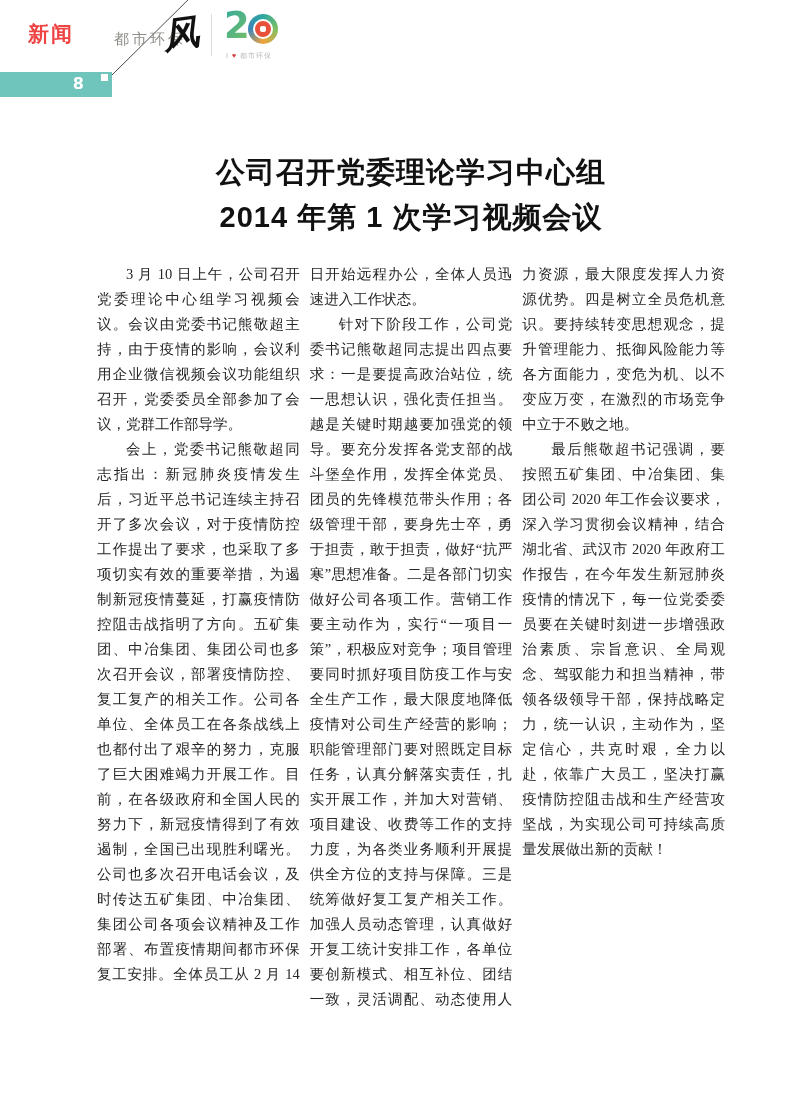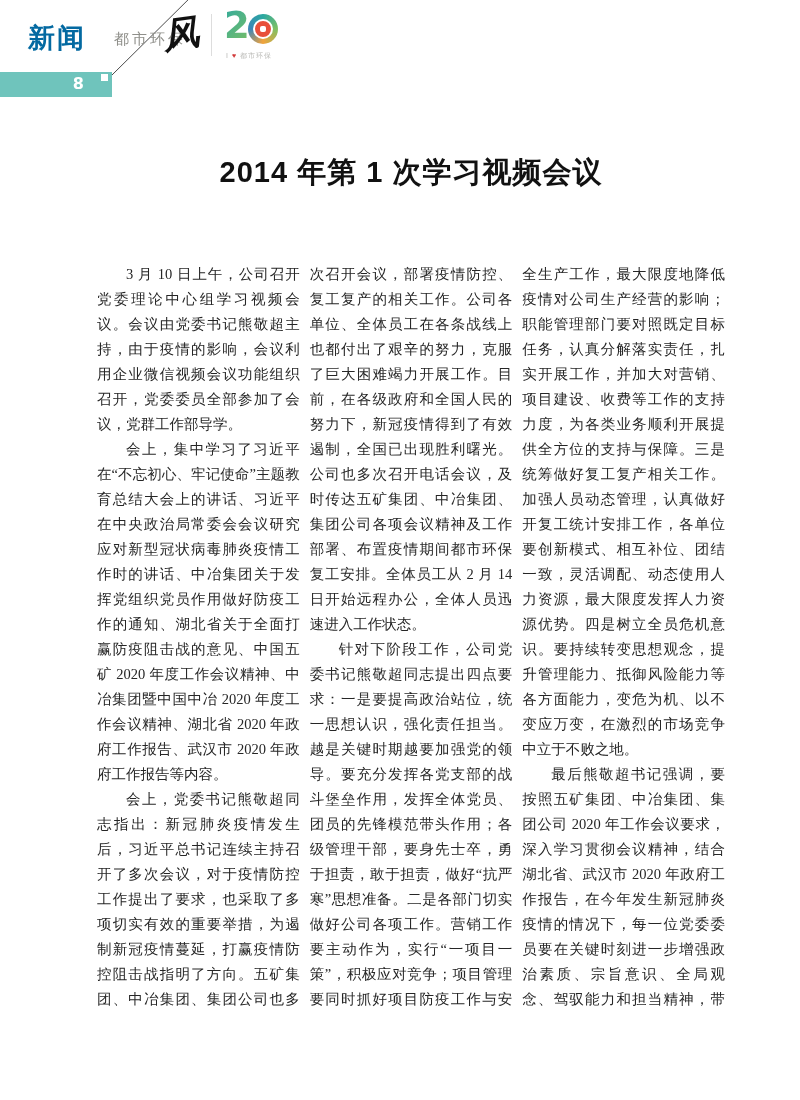--- a/index.html
+++ b/index.html
@@ -3,22 +3,22 @@
 <meta charset="utf-8">
 <style>
   html,body{margin:0;padding:0;}
   body{
     width:800px;height:1100px;position:relative;background:#ffffff;
     font-family:"Liberation Sans",sans-serif;overflow:hidden;
   }
   
   .masthead{position:absolute;left:0;top:0;width:800px;height:110px;}
   .section-label{
-    position:absolute;left:28px;top:20px;font-size:27px;font-weight:bold;
-    color:#0369a1;letter-spacing:2px;
+    position:absolute;left:28px;top:20px;font-size:21px;font-weight:bold;
+    color:#ef4444;letter-spacing:2px;
   }
   .diag-svg{position:absolute;left:0;top:0;width:400px;height:100px;overflow:visible;}
   .brand{
     position:absolute;left:114px;top:30px;font-size:15px;color:#8f8f8a;
     letter-spacing:3px;font-family:"Liberation Serif",serif;
   }
   .brand-glyph{
     position:absolute;left:163px;top:10px;font-size:36px;color:#111;
     font-family:"DejaVu Serif",serif;font-style:italic;transform:rotate(-8deg);
     font-weight:bold;
@@ -90,23 +90,23 @@
     <div class="anniv-caption"><span>I</span> <span class="heart">♥</span><span> 都市环保</span></div>
   </div>
 
   <div class="page-num-box">
     <span class="page-num">8</span>
     <span class="page-num-notch"></span>
   </div>
 </div>
 
 <div class="title-block">
+  <div>公司召开党委理论学习中心组</div>
   <div>2014 年第 1 次学习视频会议</div>
 </div>
 
 <div class="article">
   <p>3 月 10 日上午，公司召开党委理论中心组学习视频会议。会议由党委书记熊敬超主持，由于疫情的影响，会议利用企业微信视频会议功能组织召开，党委委员全部参加了会议，党群工作部导学。</p>
-  <p>会上，集中学习了习近平在“不忘初心、牢记使命”主题教育总结大会上的讲话、习近平在中央政治局常委会会议研究应对新型冠状病毒肺炎疫情工作时的讲话、中冶集团关于发挥党组织党员作用做好防疫工作的通知、湖北省关于全面打赢防疫阻击战的意见、中国五矿 2020 年度工作会议精神、中冶集团暨中国中冶 2020 年度工作会议精神、湖北省 2020 年政府工作报告、武汉市 2020 年政府工作报告等内容。</p>
   <p>会上，党委书记熊敬超同志指出：新冠肺炎疫情发生后，习近平总书记连续主持召开了多次会议，对于疫情防控工作提出了要求，也采取了多项切实有效的重要举措，为遏制新冠疫情蔓延，打赢疫情防控阻击战指明了方向。五矿集团、中冶集团、集团公司也多次召开会议，部署疫情防控、复工复产的相关工作。公司各单位、全体员工在各条战线上也都付出了艰辛的努力，克服了巨大困难竭力开展工作。目前，在各级政府和全国人民的努力下，新冠疫情得到了有效遏制，全国已出现胜利曙光。公司也多次召开电话会议，及时传达五矿集团、中冶集团、集团公司各项会议精神及工作部署、布置疫情期间都市环保复工安排。全体员工从 2 月 14 日开始远程办公，全体人员迅速进入工作状态。</p>
   <p>针对下阶段工作，公司党委书记熊敬超同志提出四点要求：一是要提高政治站位，统一思想认识，强化责任担当。越是关键时期越要加强党的领导。要充分发挥各党支部的战斗堡垒作用，发挥全体党员、团员的先锋模范带头作用；各级管理干部，要身先士卒，勇于担责，敢于担责，做好“抗严寒”思想准备。二是各部门切实做好公司各项工作。营销工作要主动作为，实行“一项目一策”，积极应对竞争；项目管理要同时抓好项目防疫工作与安全生产工作，最大限度地降低疫情对公司生产经营的影响；职能管理部门要对照既定目标任务，认真分解落实责任，扎实开展工作，并加大对营销、项目建设、收费等工作的支持力度，为各类业务顺利开展提供全方位的支持与保障。三是统筹做好复工复产相关工作。加强人员动态管理，认真做好开复工统计安排工作，各单位要创新模式、相互补位、团结一致，灵活调配、动态使用人力资源，最大限度发挥人力资源优势。四是树立全员危机意识。要持续转变思想观念，提升管理能力、抵御风险能力等各方面能力，变危为机、以不变应万变，在激烈的市场竞争中立于不败之地。</p>
   <p>最后熊敬超书记强调，要按照五矿集团、中冶集团、集团公司 2020 年工作会议要求，深入学习贯彻会议精神，结合湖北省、武汉市 2020 年政府工作报告，在今年发生新冠肺炎疫情的情况下，每一位党委委员要在关键时刻进一步增强政治素质、宗旨意识、全局观念、驾驭能力和担当精神，带领各级领导干部，保持战略定力，统一认识，主动作为，坚定信心，共克时艰，全力以赴，依靠广大员工，坚决打赢疫情防控阻击战和生产经营攻坚战，为实现公司可持续高质量发展做出新的贡献！</p>
 
 </div>
 
 </body></html>

